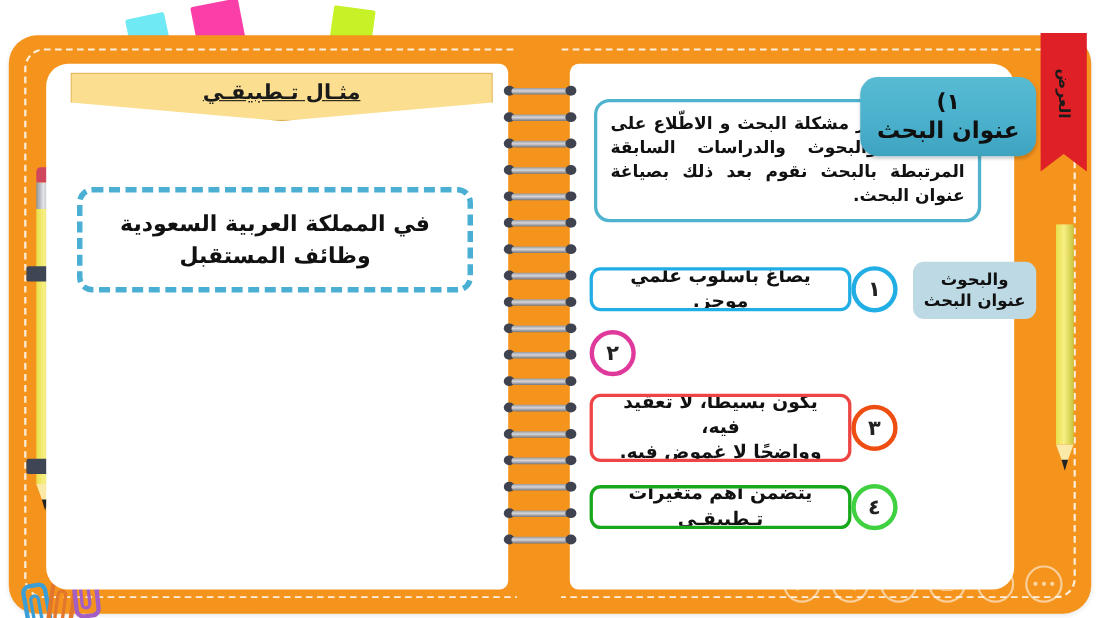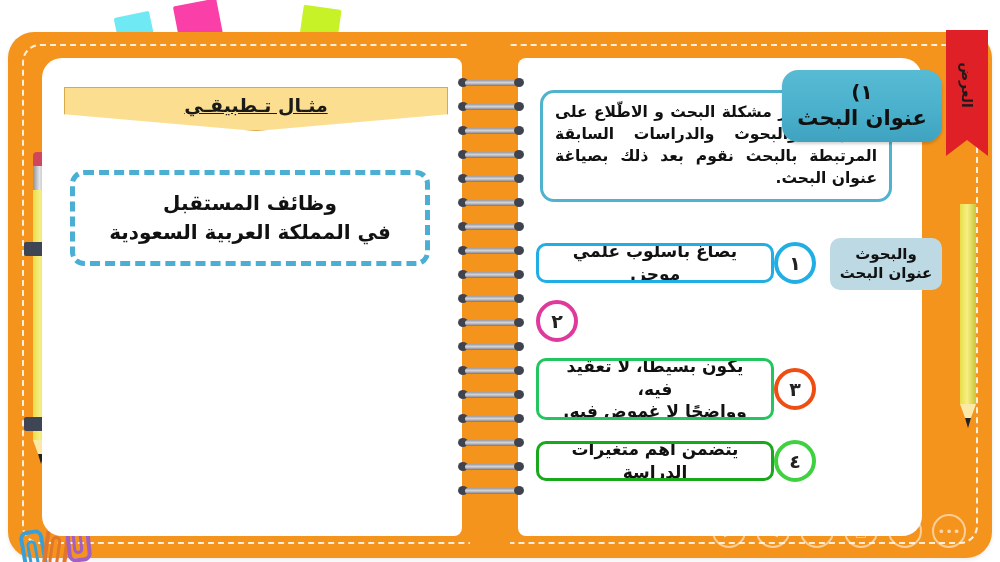--- a/index.html
+++ b/index.html
@@ -131,21 +131,21 @@
   .clip:before {
     content:""; position:absolute; left:2px; top:6px; width:4px; height:24px;
     border:3px solid currentColor; border-radius:5px;
   }
   .clip-blue   { left: 14px; top: 498px; color:#3B9FD6; border-color:#3B9FD6; transform: rotate(-10deg); }
   .clip-orange { left: 36px; top: 494px; color:#E2762C; border-color:#E2762C; transform: rotate(8deg); }
   .clip-purple { left: 58px; top: 482px; color:#A35FC4; border-color:#A35FC4; transform: rotate(-6deg); }
 
   
   .banner {
-    position: absolute; left: 22px; top: 29px; width: 382px; height: 42px;
+    position: absolute; left: 22px; top: 8px; width: 382px; height: 42px;
     background: #FBDE90; border: 1px solid #D9A94A;
     clip-path: polygon(0 0, 100% 0, 100% 62%, 50% 100%, 0 62%);
     display: flex; align-items: flex-start; justify-content: center;
   }
   .banner-text {
     margin-top: 6px;
     font-family: "DejaVu Sans", sans-serif;
     font-size: 19px; font-weight: bold; color: #1a1a1a;
     letter-spacing: 2px;
     text-decoration: underline;
@@ -211,21 +211,21 @@
 
   .item-1 { top: 184px; }
   .item-1 .item-box    { width: 238px; height: 40px; border: 3px solid #20AEE5; }
   .item-1 .item-circle { border: 4px solid #20AEE5; }
 
   .item-2 { top: 242px; }
   .item-2 .item-box    { width: 238px; height: 40px; border: 3px solid #C423BE; }
   .item-2 .item-circle { border: 4px solid #E0399C; }
 
   .item-3 { top: 300px; }
-  .item-3 .item-box    { width: 238px; height: 62px; border: 3px solid #22c55e; }
+  .item-3 .item-box    { width: 238px; height: 62px; border: 3px solid #ef4444; }
   .item-3 .item-circle { border: 4px solid #EE4E12; }
 
   .item-4 { top: 382px; }
   .item-4 .item-box    { width: 238px; height: 40px; border: 3px solid #17A81B; }
   .item-4 .item-circle { border: 4px solid #3FD13F; }
 
   
   .ghostbar { position: absolute; right: 26px; bottom: 10px; display: flex; gap: 10px; }
   .ghost-btn {
     width: 30px; height: 30px; border-radius: 50%;
@@ -274,22 +274,22 @@
     <div class="clip clip-blue"></div>
     <div class="clip clip-orange"></div>
     <div class="clip clip-purple"></div>
   </div>
 
   <div class="page page-left">
     <div class="banner">
       <span class="banner-text">مثـال تـطبيقـي</span>
     </div>
     <div class="dashed-box">
+      <div class="dashed-line">في المملكة العربية السعودية</div>
       <div class="dashed-line">وظائف المستقبل</div>
-      <div class="dashed-line">في المملكة العربية السعودية</div>
     </div>
   </div>
 
   <div class="page page-right">
 
     <div class="intro-box">
       <div class="intro-text">بعد أن اختيار مشكلة البحث و الاطّلاع على الكتابات والبحوث والدراسات السابقة المرتبطة بالبحث نقوم بعد ذلك بصياغة عنوان البحث.</div>
     </div>
 
     <div class="title-pill">
@@ -317,21 +317,21 @@
       <div class="item-circle">٣</div>
       <div class="item-box">
         <span class="item-text">يكون بسيطًا، لا تعقيد فيه،
 وواضحًا لا غموض فيه.</span>
       </div>
     </div>
 
     <div class="item item-4">
       <div class="item-circle">٤</div>
       <div class="item-box">
-        <span class="item-text">يتضمن أهم متغيرات الدراسة</span>
+        <span class="item-text">يتضمن أهم متغيرات تـطبيقـي</span>
       </div>
     </div>
   </div>
 
   <div class="spine"></div>
   <div class="rings" id="rings">
       <div class="ring" style="top: 0px;">
         <div class="knob l"></div>
         <div class="bar"></div>
         <div class="knob r"></div>

